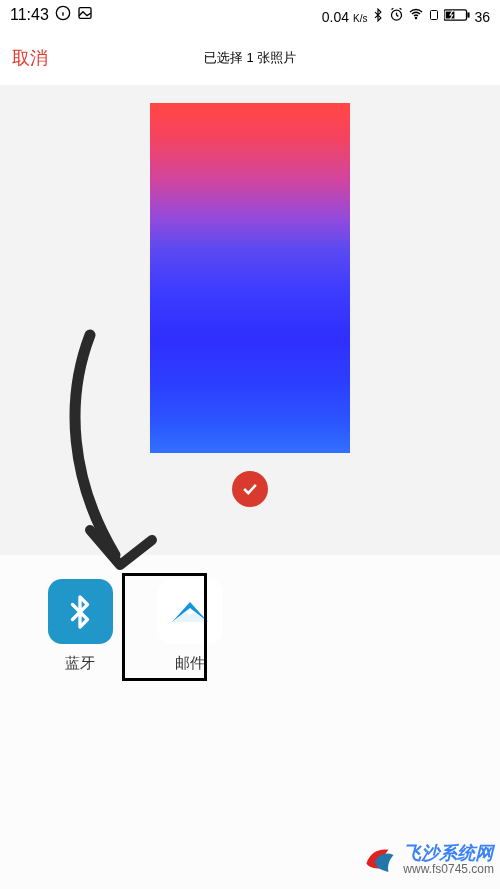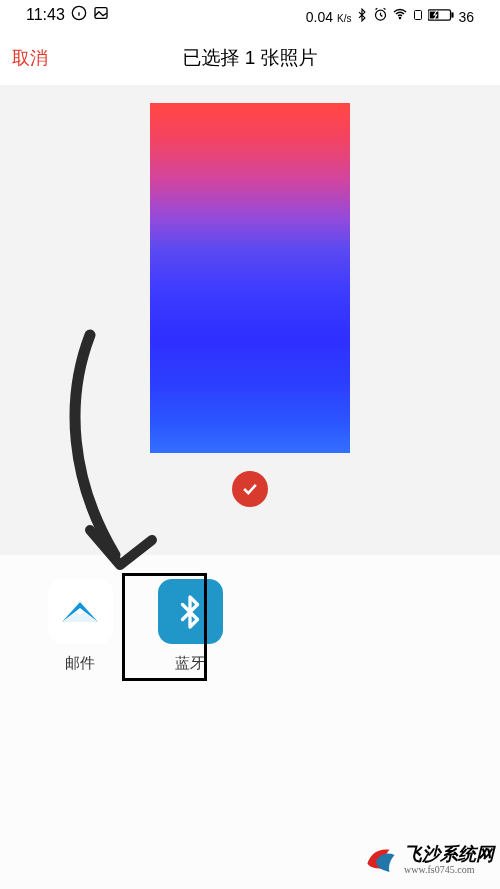--- a/index.html
+++ b/index.html
@@ -9,21 +9,21 @@
     font-family: -apple-system, "Helvetica Neue", Arial, sans-serif;
     background: #fff;
     position: relative;
     overflow: hidden;
   }
   .status-bar {
     height: 30px;
     display: flex;
     align-items: center;
     justify-content: space-between;
-    padding: 0 26px;
+    padding: 0 10px;
     font-size: 16px;
     color: #000;
     background: #fff;
   }
   .status-left { display: flex; align-items: center; gap: 6px; font-weight: 500; }
   .status-right { display: flex; align-items: flex-end; gap: 4px; font-size: 14px; }
   .status-right .speed { font-size: 14px; }
   .header {
     height: 55px;
     display: flex;
@@ -33,21 +33,21 @@
   }
   .cancel-btn {
     position: absolute;
     left: 12px;
     color: #e23b2e;
     font-size: 18px;
   }
   .title {
     width: 100%;
     text-align: center;
-    font-size: 19px;
+    font-size: 13px;
     color: #000;
   }
   .preview-area {
     background: #f3f3f3;
     height: 470px;
     display: flex;
     flex-direction: column;
     align-items: center;
     padding-top: 18px;
     position: relative;
@@ -131,22 +131,22 @@
     bottom: 12px;
     display: flex;
     align-items: center;
     gap: 6px;
   }
   .watermark-text {
     display: flex;
     flex-direction: column;
     line-height: 1.1;
   }
-  .watermark-title { font-size: 18px; font-weight: 700; font-style: italic; color: #000000; }
-  .watermark-sub { font-size: 10px; color: #666; font-family: Liberation Serif, serif; }
+  .watermark-title { font-size: 18px; font-weight: 700; font-style: italic; color: #3b82f6; }
+  .watermark-sub { font-size: 12px; color: #666; }
 </style>
 </head>
 <body>
 
 <div class="status-bar">
   <div class="status-left">
     <span>11:43</span>
     <span>
       <svg width="16" height="16" viewBox="0 0 24 24" fill="none" stroke="#000" stroke-width="2">
           <circle cx="12" cy="12" r="10"></circle>
@@ -215,37 +215,37 @@
     <svg viewBox="0 0 24 24" fill="none" stroke="#fff" stroke-width="3">
         <path d="M5 12 L10 17 L19 7"></path>
       </svg>
   </div>
 </div>
 
 <div class="share-panel">
   <div class="share-row">
 
     <div class="share-item">
+      <div class="share-icon" style="background:#2196c9">
+        <svg width="36" height="36" viewBox="0 0 24 24" fill="none" stroke="#fff" stroke-width="2.2" stroke-linejoin="round" stroke-linecap="round">
+          <path d="M7 7 L17 17 L12 22 L12 2 L17 7 L7 17"></path>
+        </svg>
+      </div>
+      <span class="share-label">蓝牙</span>
+    </div>
+
+    <div class="share-item">
       <div class="share-icon">
         <svg width="48" height="48" viewBox="0 0 48 48">
           <path d="M6 34 L24 14 L42 34 Z" fill="#1296db"></path>
           <path d="M6 34 L24 20 L42 34 Z" fill="#fff"></path>
           <path d="M6 34 L20 24 L24 27 L28 24 L42 34 Z" fill="#e8f4fb"></path>
         </svg>
       </div>
       <span class="share-label">邮件</span>
-    </div>
-
-    <div class="share-item">
-      <div class="share-icon" style="background:#2196c9">
-        <svg width="36" height="36" viewBox="0 0 24 24" fill="none" stroke="#fff" stroke-width="2.2" stroke-linejoin="round" stroke-linecap="round">
-          <path d="M7 7 L17 17 L12 22 L12 2 L17 7 L7 17"></path>
-        </svg>
-      </div>
-      <span class="share-label">蓝牙</span>
     </div>
 
 
 
   </div>
 </div>
 
 <svg class="arrow-layer" width="500" height="889">
   <path d="M90 335 C 65 400, 70 480, 115 555" stroke="#2a2a2a" stroke-width="11" fill="none" stroke-linecap="round"></path>
   <path d="M90 530 L120 565 L152 540" stroke="#2a2a2a" stroke-width="10" fill="none" stroke-linecap="round" stroke-linejoin="round"></path>

